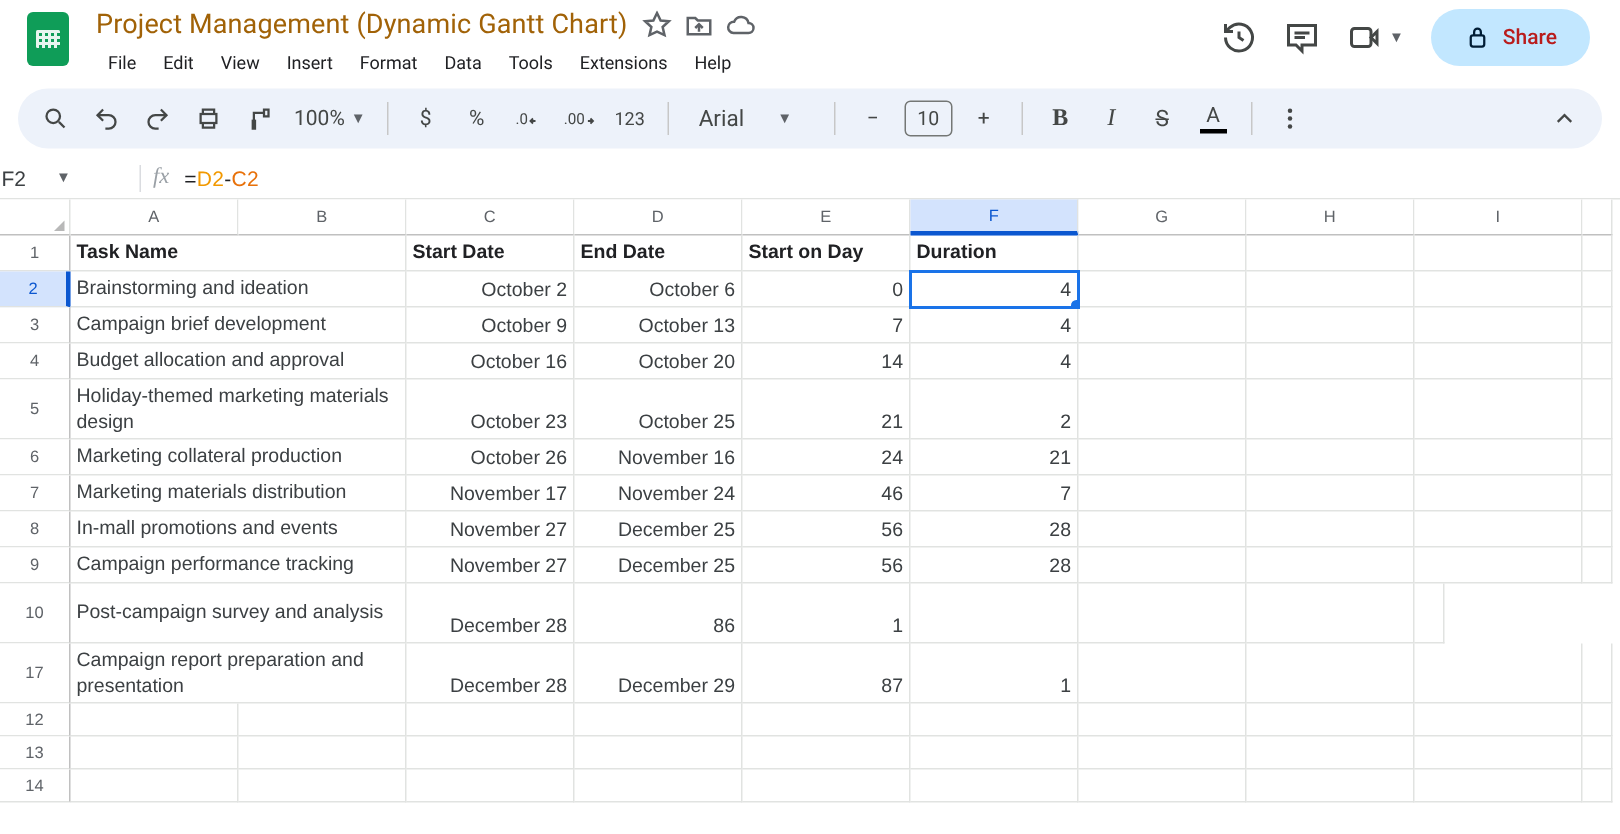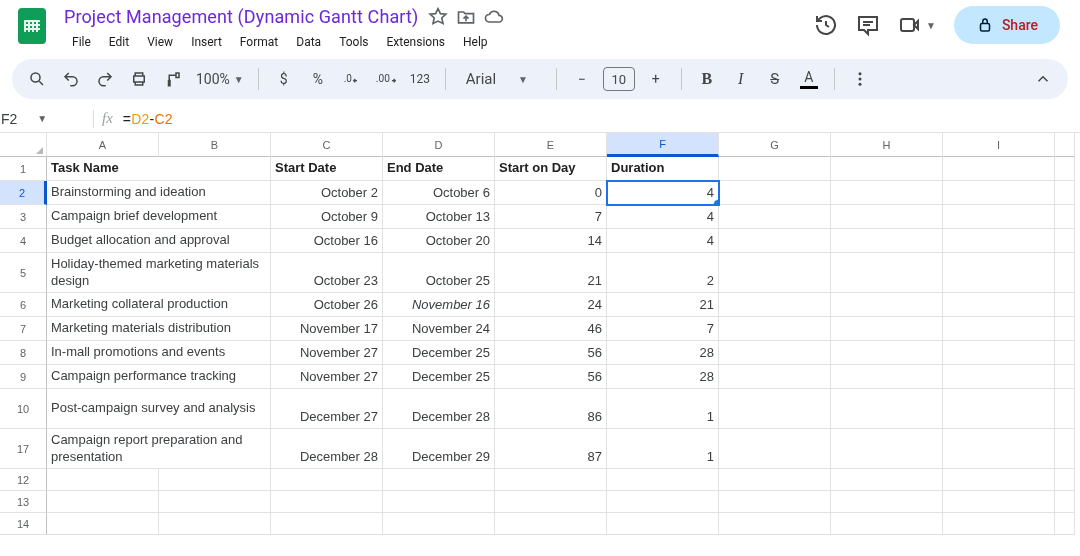--- a/index.html
+++ b/index.html
@@ -5,21 +5,21 @@
   * { box-sizing: border-box; margin: 0; padding: 0; }
   body { font-family: "Google Sans", Roboto, Arial, sans-serif; font-size: 14px; color: #3c4043; background: #fff; width: 1080px; height: 556px; overflow: hidden; }
   
   
   .titlebar { display: flex; align-items: flex-start; padding: 6px 12px 0 12px; gap: 12px; }
   .logo { width: 40px; height: 40px; display:flex; align-items:center; justify-content:center; flex-shrink:0; }
   .logo-inner { width: 28px; height: 36px; background:#0f9d58; border-radius:4px; position:relative; }
   .logo-inner::after { content:""; position:absolute; left:6px; right:6px; top:12px; height:12px; background: repeating-linear-gradient(#fff 0 2px, transparent 2px 4px), repeating-linear-gradient(90deg,#fff 0 2px, transparent 2px 4px); opacity:0.9; border-radius:1px; }
   .title-col { display:flex; flex-direction:column; gap:2px; flex:1; }
   .title-row { display:flex; align-items:center; gap:10px; }
-  .doc-title { font-size:18px; color:#6d28d9; font-weight:400; letter-spacing:0.1px; }
+  .doc-title { font-size:18px; color:#a16207; font-weight:400; letter-spacing:0.1px; }
   .title-icons { display:flex; gap:8px; color:#5f6368; }
   .title-icons svg, .right-actions svg, .toolbar svg { display:block; }
   .menubar { display:flex; gap:2px; color:#202124; font-size:12px; margin-top:2px; }
   .menubar span { padding:4px 8px; border-radius:4px; cursor:default; }
   .right-actions { display:flex; align-items:center; gap:18px; margin-left:auto; padding-right:8px; color:#444746; }
   .share-btn { display:flex; align-items:center; gap:8px; background:#c2e7ff; color:#b91c1c; padding:10px 22px; border-radius:40px; font-size:14px; font-weight:500; }
   
   
   .toolbar-wrap { padding:6px 12px; }
   .toolbar { display:flex; align-items:center; gap:4px; background:#edf2fa; border-radius:40px; padding:4px 10px; height:40px; color:#444746; }
@@ -318,21 +318,21 @@
         <div class="cell right cF" style="align-items:flex-end;">2</div>
         <div class="cell cG"></div>
         <div class="cell cH"></div>
         <div class="cell cI"></div>
         <div class="cell cJ"></div>
       </div>
       <div class="row" style="height: 24px;">
         <div class="rowhdr">6</div>
         <div class="cell cAB">Marketing collateral production</div>
         <div class="cell right cC" style="align-items:flex-end;">October 26</div>
-        <div class="cell right cD" style="align-items:flex-end;font-style:italic;">November 16</div>
+        <div class="cell right cD" style="align-items:flex-end;">November 16</div>
         <div class="cell right cE" style="align-items:flex-end;">24</div>
         <div class="cell right cF" style="align-items:flex-end;">21</div>
         <div class="cell cG"></div>
         <div class="cell cH"></div>
         <div class="cell cI"></div>
         <div class="cell cJ"></div>
       </div>
       <div class="row" style="height: 24px;">
         <div class="rowhdr">7</div>
         <div class="cell cAB">Marketing materials distribution</div>
@@ -365,21 +365,20 @@
         <div class="cell right cE" style="align-items:flex-end;">56</div>
         <div class="cell right cF" style="align-items:flex-end;">28</div>
         <div class="cell cG"></div>
         <div class="cell cH"></div>
         <div class="cell cI"></div>
         <div class="cell cJ"></div>
       </div>
       <div class="row" style="height: 40px;">
         <div class="rowhdr">10</div>
         <div class="cell cAB">Post-campaign survey and analysis</div>
-        <div class="cell right cC" style="align-items:flex-end;">December 27</div>
         <div class="cell right cD" style="align-items:flex-end;">December 28</div>
         <div class="cell right cE" style="align-items:flex-end;">86</div>
         <div class="cell right cF" style="align-items:flex-end;">1</div>
         <div class="cell cG"></div>
         <div class="cell cH"></div>
         <div class="cell cI"></div>
         <div class="cell cJ"></div>
       </div>
       <div class="row" style="height: 40px;">
         <div class="rowhdr">17</div>

